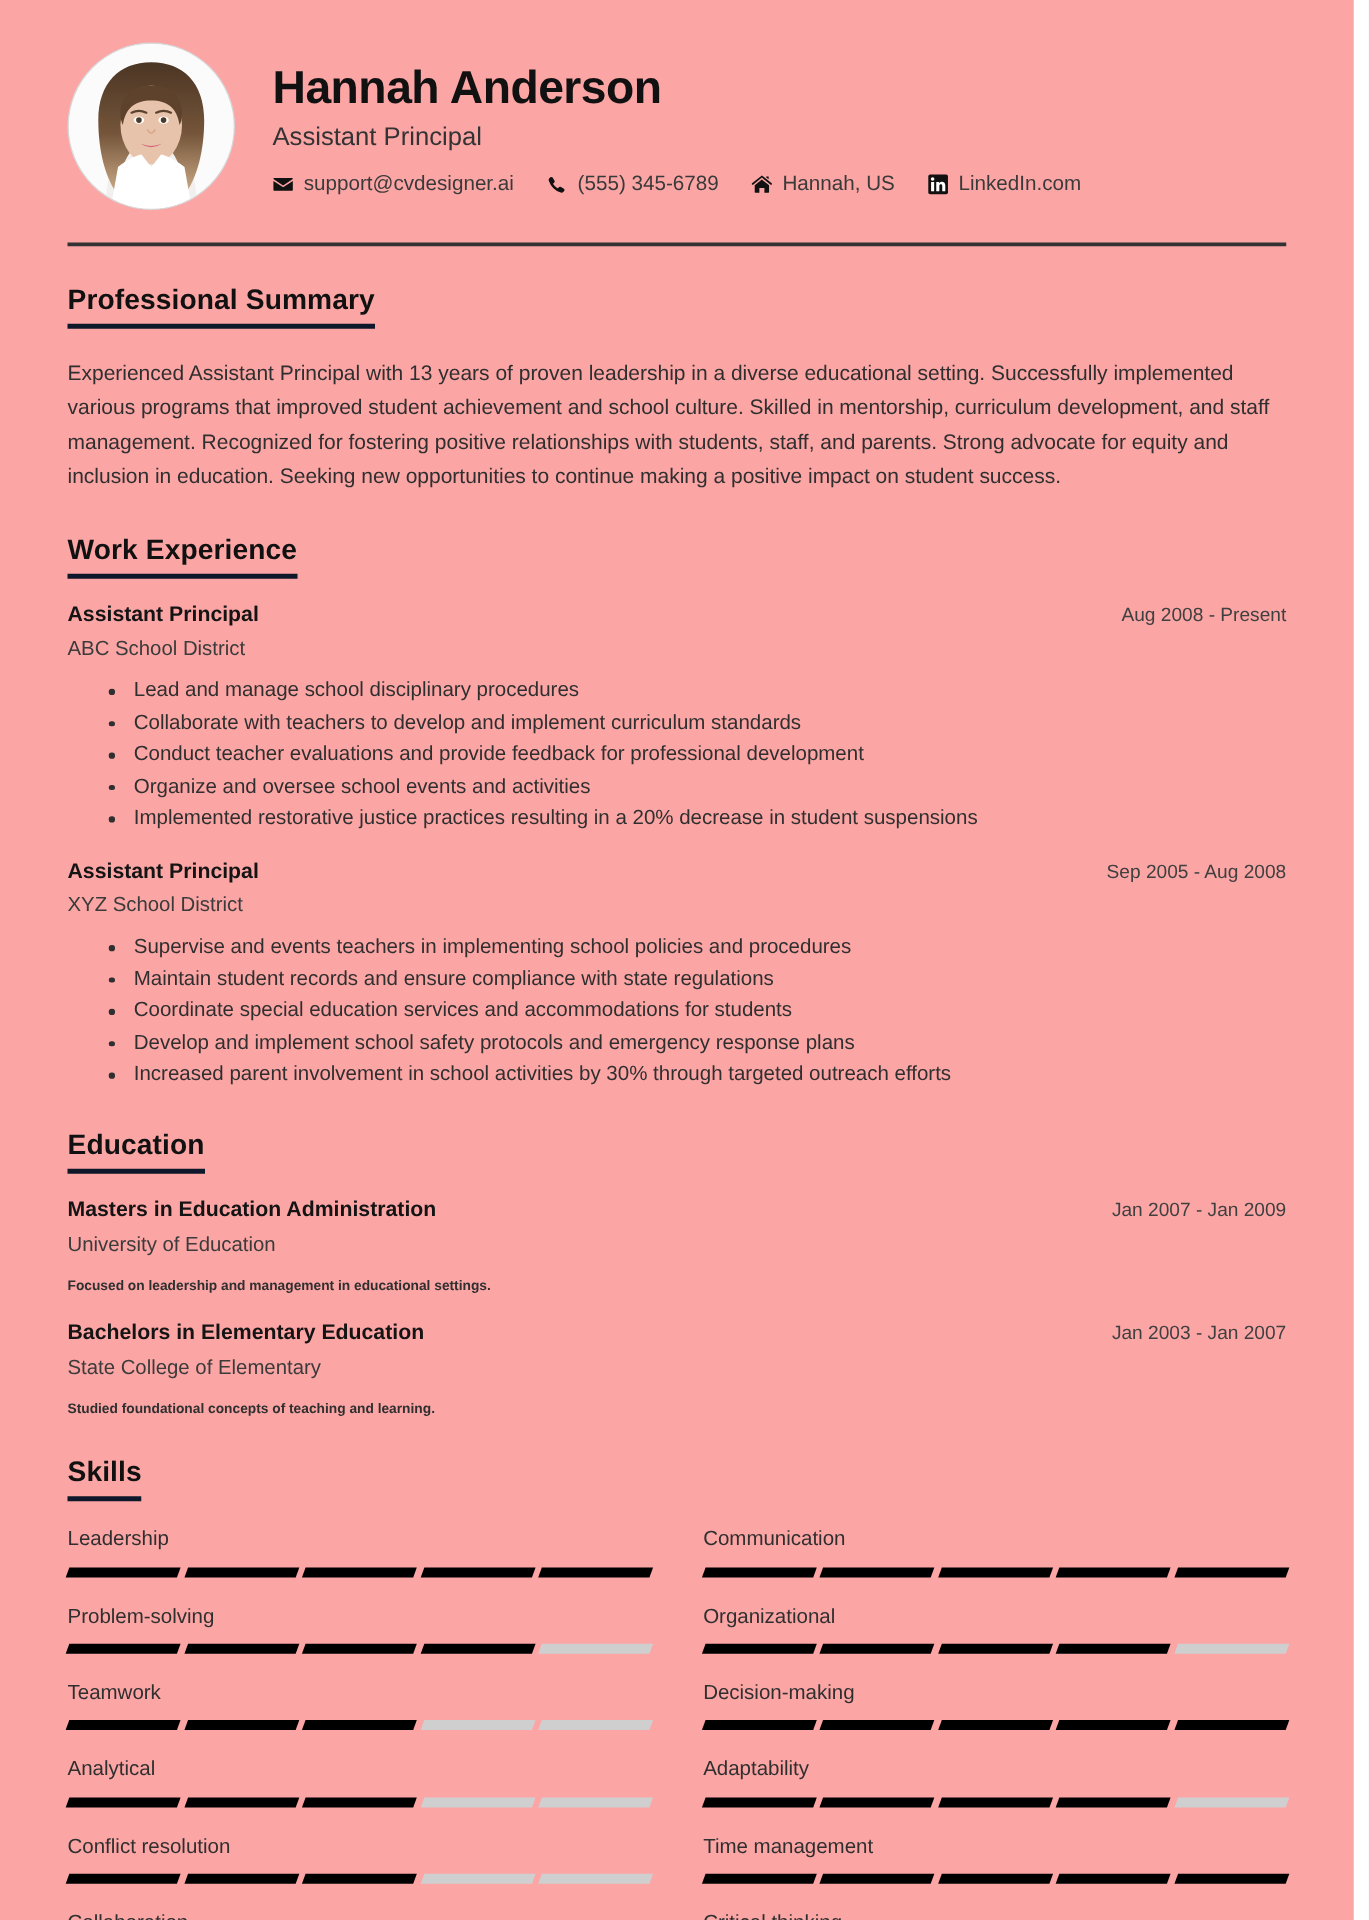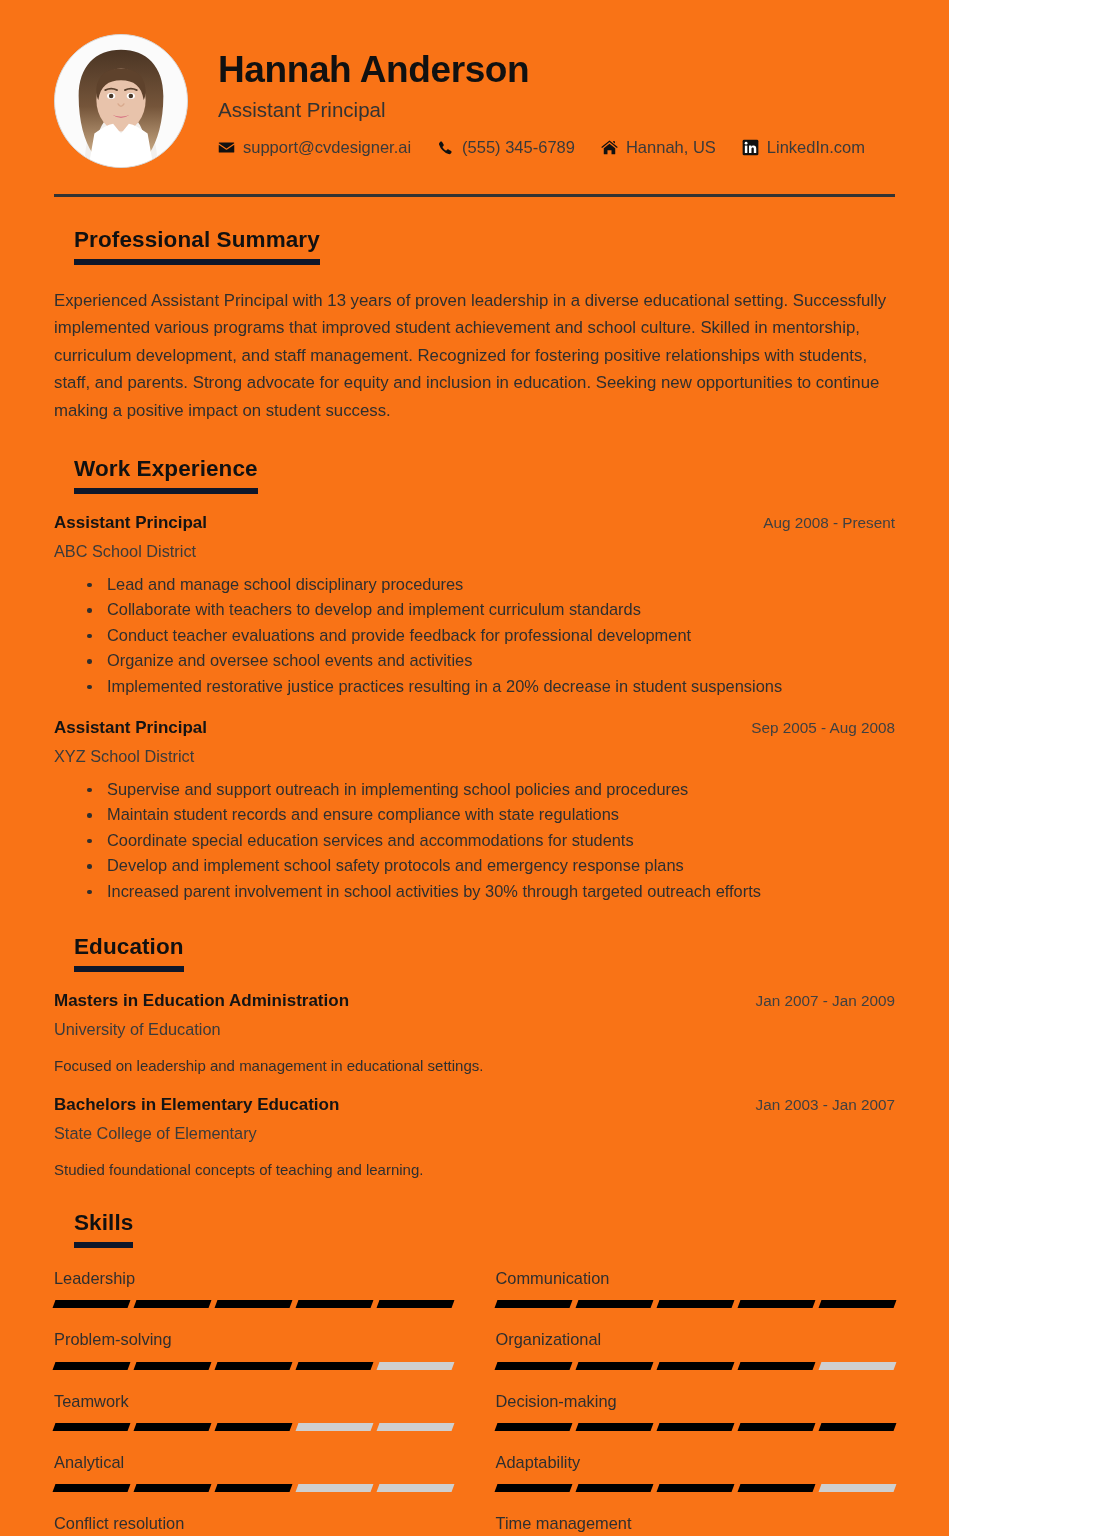--- a/index.html
+++ b/index.html
@@ -6,23 +6,23 @@
 
   html, body {
     width: 1095px;
     height: 1536px;
     background: #ffffff;
     font-family: "Liberation Sans", sans-serif;
     -webkit-font-smoothing: antialiased;
   }
 
   .page {
-    width: 949px;
+    width: 1083px;
     height: 1536px;
-    background: #f97316;
+    background: #fca5a5;
     padding: 0 54px;
     overflow: hidden;
     position: relative;
   }
 
   
   .header {
     display: flex;
     align-items: center;
     padding-top: 34px;
@@ -92,22 +92,21 @@
   .section.education { margin-top: 30px; }
   .section.skills { margin-top: 30px; }
 
   .section-title {
     display: inline-block;
     font-size: 22.5px;
     font-weight: bold;
     color: #111111;
     letter-spacing: 0.1px;
     padding-bottom: 6px;
-    border-bottom: 6px solid #0f172a;
-    margin-left: 20px;
+    border-bottom: 4px solid #0f172a;
   }
 
   .summary-text {
     margin-top: 22px;
     font-size: 16.8px;
     line-height: 1.63;
     color: #2f2f2f;
     text-align: left;
   }
 
@@ -132,24 +131,25 @@
     white-space: nowrap;
     padding-left: 16px;
   }
   .entry-org {
     font-size: 16.3px;
     color: #3b3b3b;
     margin-top: 5px;
     line-height: 1.35;
   }
   .entry-desc {
-    font-size: 15px;
+    font-size: 11px;
     color: #2f2f2f;
     margin-top: 15px;
     line-height: 1.4;
+    font-weight: bold;
   }
 
   .bullets {
     margin-top: 10px;
     padding-left: 33px;
     list-style: none;
   }
   .bullets li {
     font-size: 16.4px;
     color: #2f2f2f;
@@ -310,21 +310,21 @@
       </ul>
     </div>
 
     <div class="entry">
       <div class="entry-head">
         <div class="entry-title">Assistant Principal</div>
         <div class="entry-date">Sep 2005 - Aug 2008</div>
       </div>
       <div class="entry-org">XYZ School District</div>
       <ul class="bullets">
-        <li>Supervise and support outreach in implementing school policies and procedures</li>
+        <li>Supervise and events teachers in implementing school policies and procedures</li>
         <li>Maintain student records and ensure compliance with state regulations</li>
         <li>Coordinate special education services and accommodations for students</li>
         <li>Develop and implement school safety protocols and emergency response plans</li>
         <li>Increased parent involvement in school activities by 30% through targeted outreach efforts</li>
       </ul>
     </div>
   </div>
 
   <div class="section education">
     <div class="section-title">Education</div>

